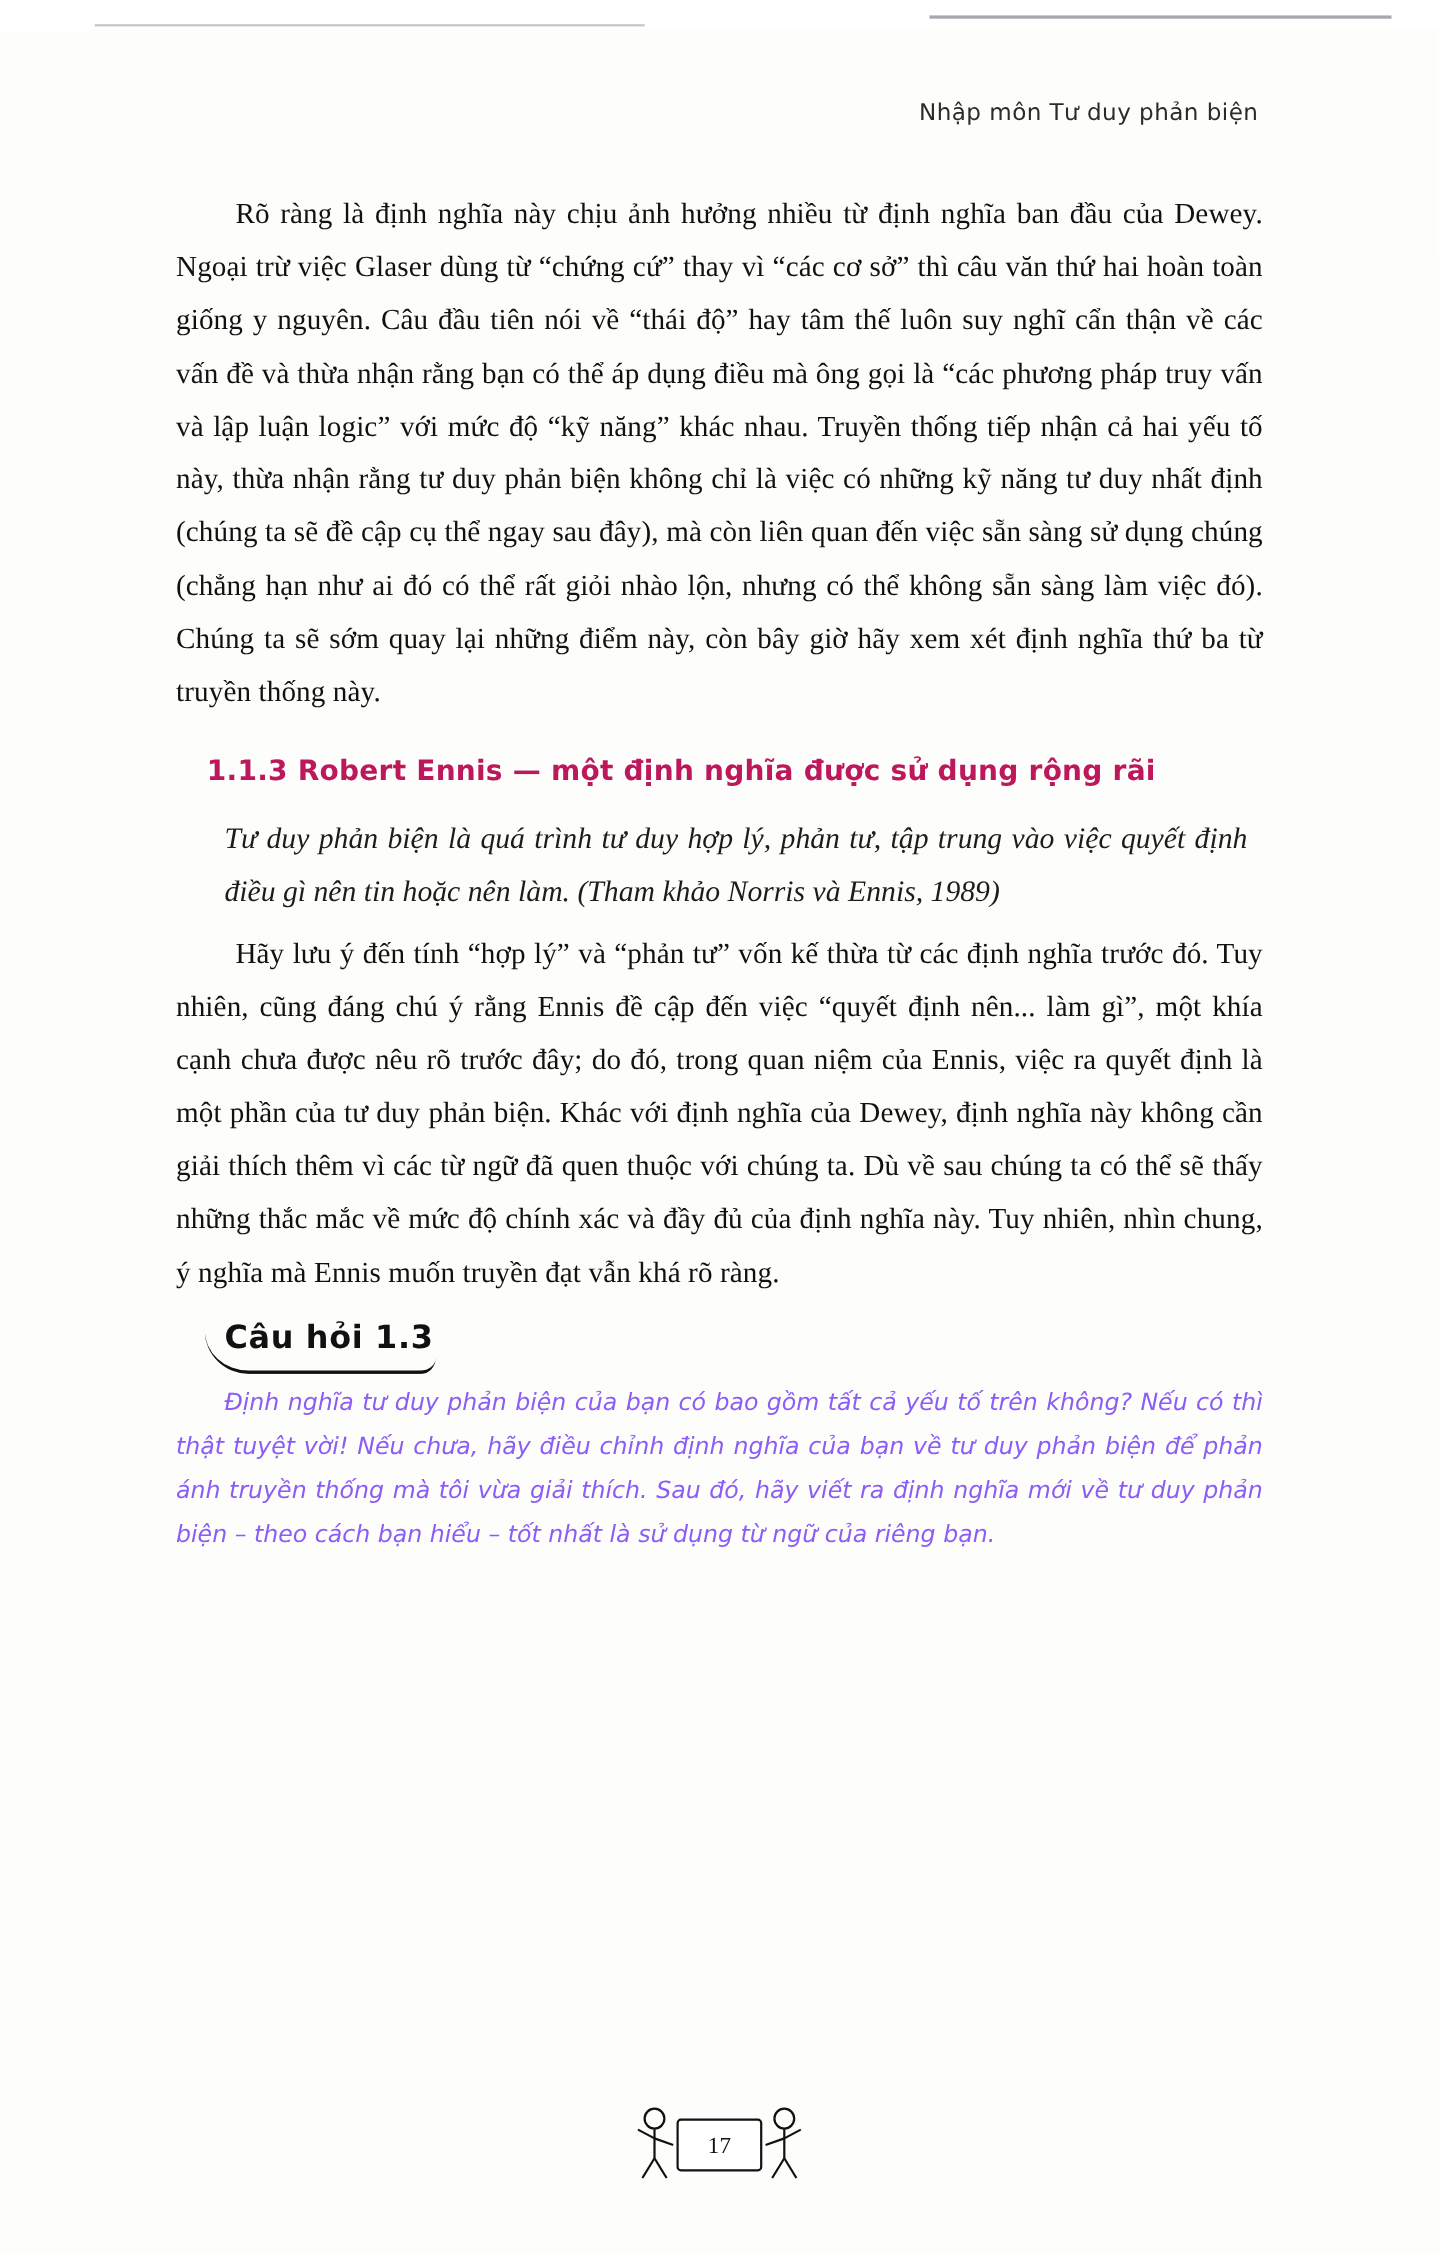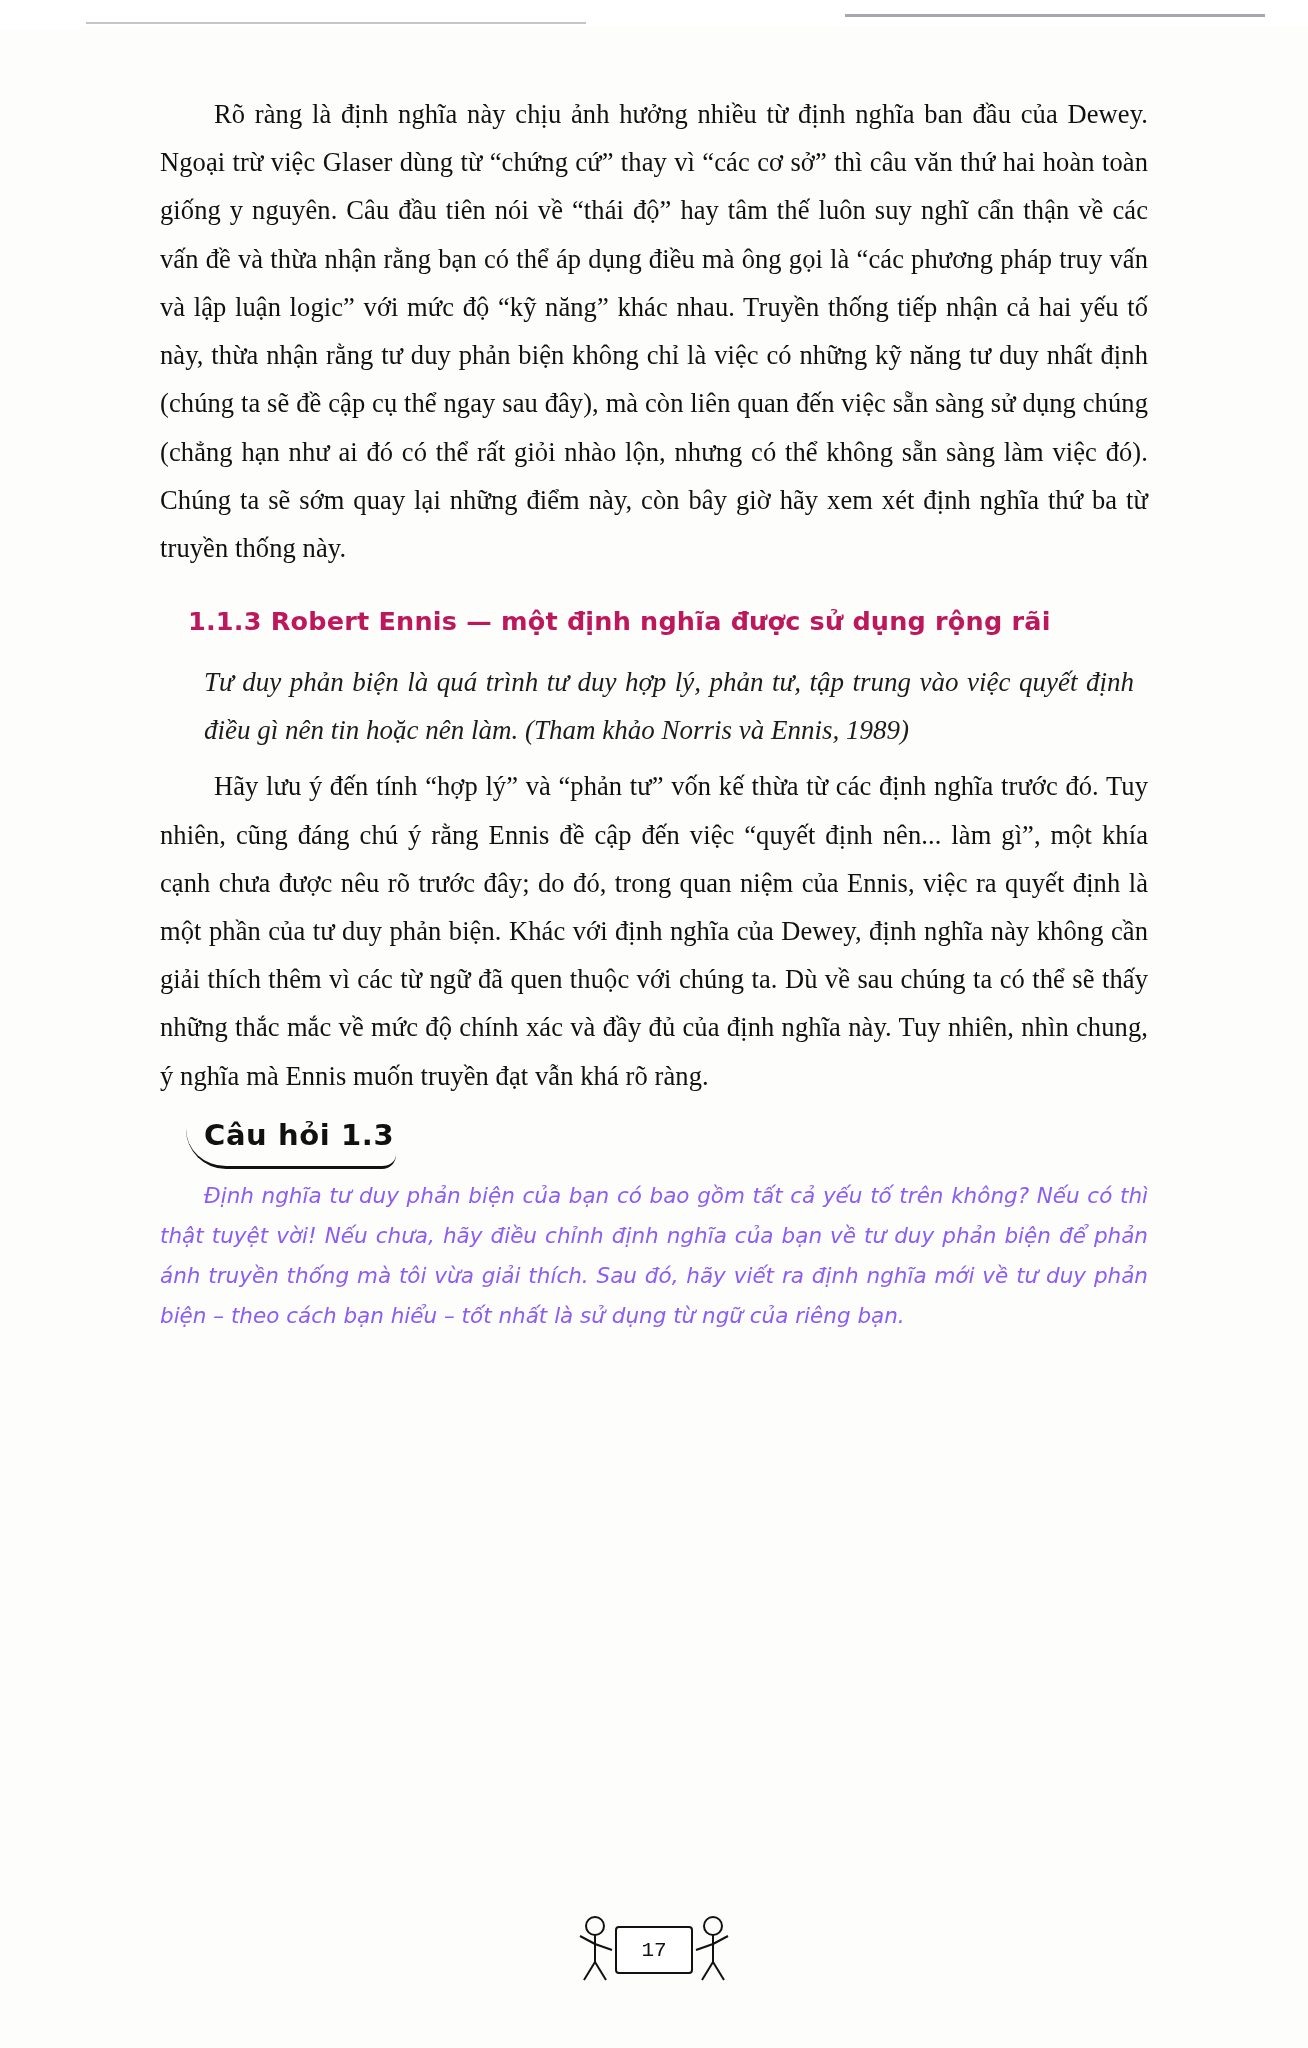--- a/index.html
+++ b/index.html
@@ -164,21 +164,21 @@
     left: 50%;
     transform: translateX(-50%);
     top: 24px;
     width: 74px;
     height: 44px;
     border: 2px solid #111;
     border-radius: 4px;
     display: flex;
     align-items: center;
     justify-content: center;
-    font-family: Liberation Mono, monospace;
+    font-family: Liberation Serif, serif;
     font-size: 21px;
     color: #111;
     background: #fff;
   }
   .figure {
     position: absolute;
     top: 12px;
   }
   .figure.left { left: 8px; }
   .figure.right { right: 8px; }
@@ -188,20 +188,21 @@
 
 <div class="page">
 
   <div class="scan-edge-top"></div>
   <div class="scan-corner"></div>
   <div class="scan-line-left"></div>
   <div class="scan-line-right"></div>
 
   <div class="content">
 
+    <div class="running-head">Nhập môn Tư duy phản biện</div>
 
     <p class="body-par">Rõ ràng là định nghĩa này chịu ảnh hưởng nhiều từ định nghĩa ban đầu của Dewey. Ngoại trừ việc Glaser dùng từ “chứng cứ” thay vì “các cơ sở” thì câu văn thứ hai hoàn toàn giống y nguyên. Câu đầu tiên nói về “thái độ” hay tâm thế luôn suy nghĩ cẩn thận về các vấn đề và thừa nhận rằng bạn có thể áp dụng điều mà ông gọi là “các phương pháp truy vấn và lập luận logic” với mức độ “kỹ năng” khác nhau. Truyền thống tiếp nhận cả hai yếu tố này, thừa nhận rằng tư duy phản biện không chỉ là việc có những kỹ năng tư duy nhất định (chúng ta sẽ đề cập cụ thể ngay sau đây), mà còn liên quan đến việc sẵn sàng sử dụng chúng (chẳng hạn như ai đó có thể rất giỏi nhào lộn, nhưng có thể không sẵn sàng làm việc đó). Chúng ta sẽ sớm quay lại những điểm này, còn bây giờ hãy xem xét định nghĩa thứ ba từ truyền thống này.</p>
 
     <h2 class="section-heading">1.1.3 Robert Ennis — một định nghĩa được sử dụng rộng rãi</h2>
 
 
     <blockquote class="quote">Tư duy phản biện là quá trình tư duy hợp lý, phản tư, tập trung vào việc quyết định điều gì nên tin hoặc nên làm. (Tham khảo Norris và Ennis, 1989)</blockquote>
 
     <p class="body-par">Hãy lưu ý đến tính “hợp lý” và “phản tư” vốn kế thừa từ các định nghĩa trước đó. Tuy nhiên, cũng đáng chú ý rằng Ennis đề cập đến việc “quyết định nên... làm gì”, một khía cạnh chưa được nêu rõ trước đây; do đó, trong quan niệm của Ennis, việc ra quyết định là một phần của tư duy phản biện. Khác với định nghĩa của Dewey, định nghĩa này không cần giải thích thêm vì các từ ngữ đã quen thuộc với chúng ta. Dù về sau chúng ta có thể sẽ thấy những thắc mắc về mức độ chính xác và đầy đủ của định nghĩa này. Tuy nhiên, nhìn chung, ý nghĩa mà Ennis muốn truyền đạt vẫn khá rõ ràng.</p>
 

